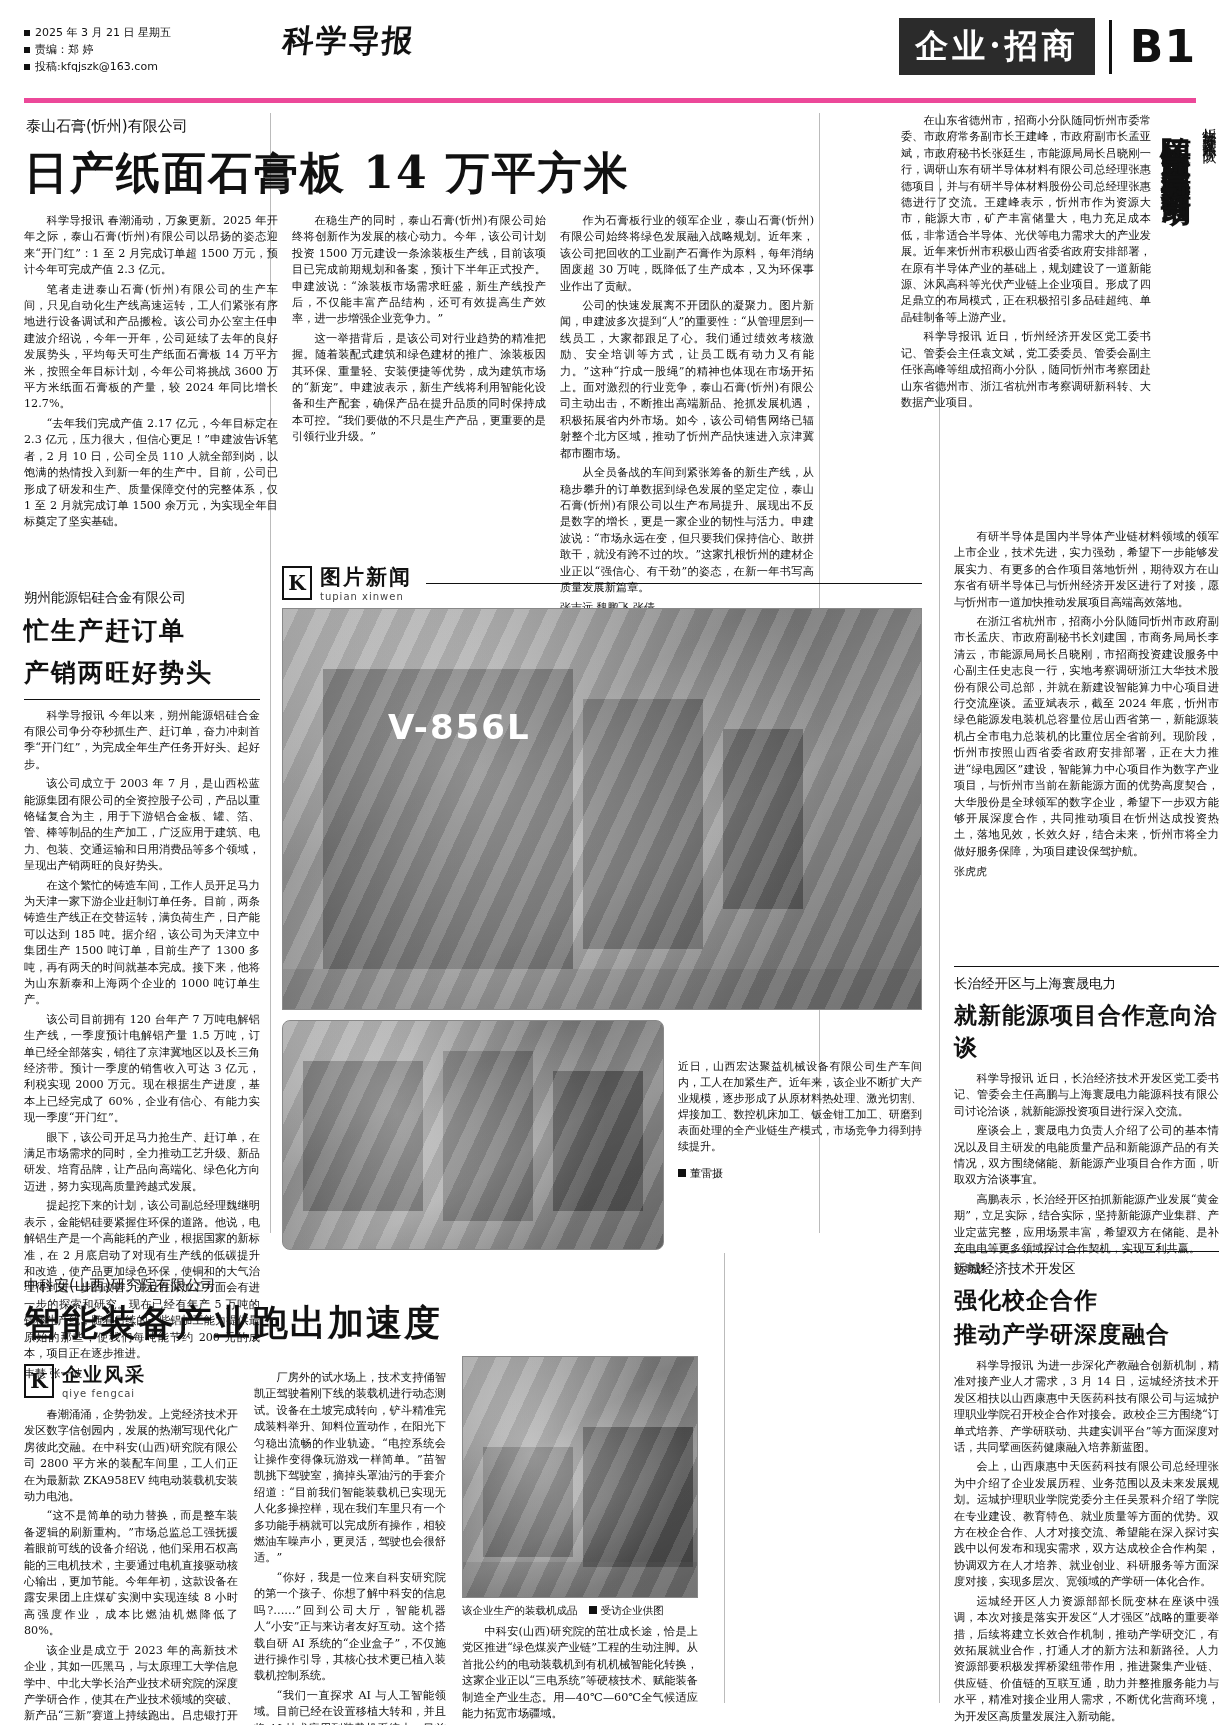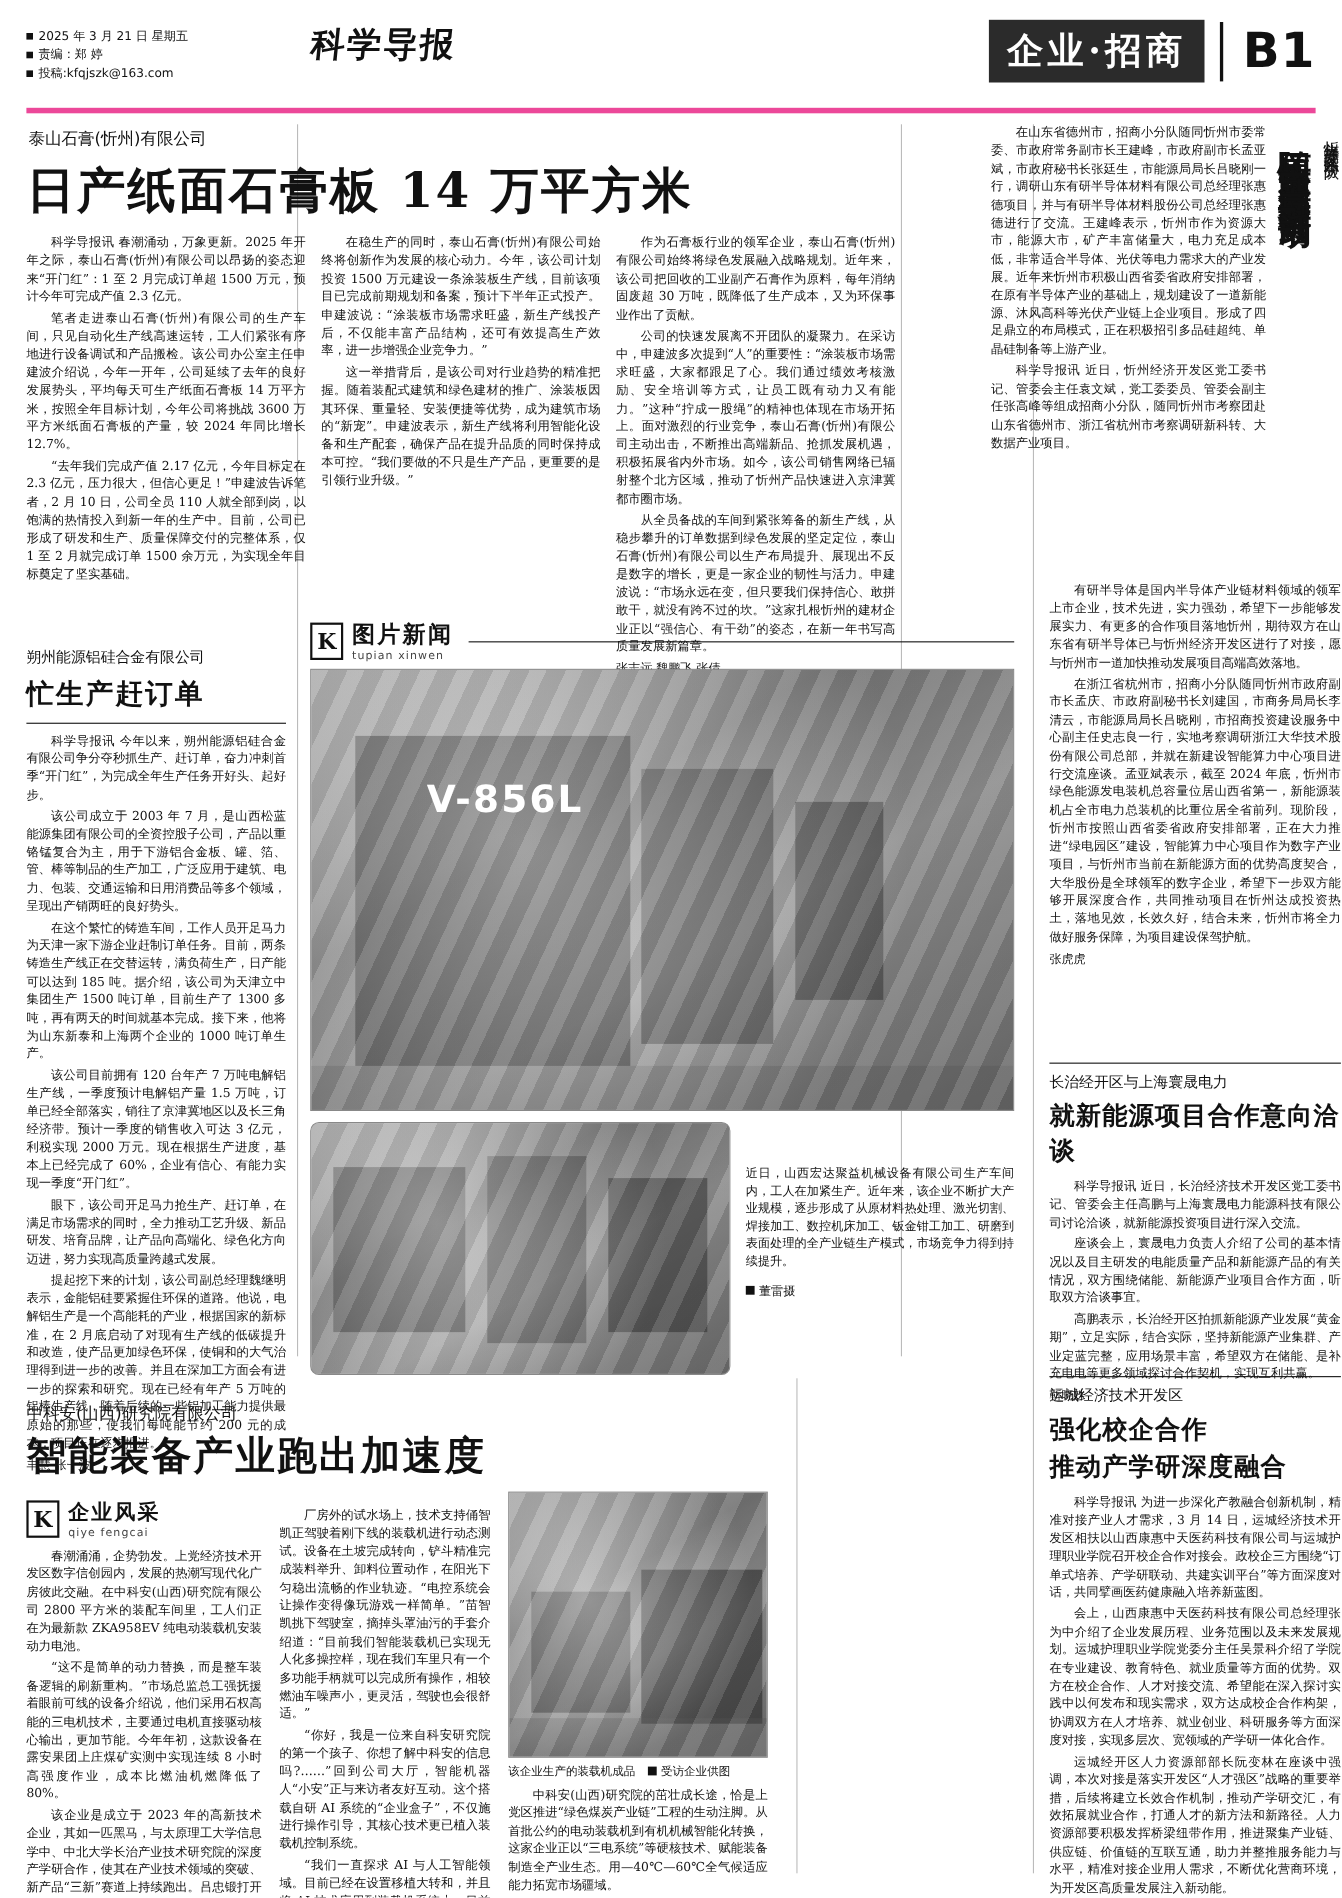--- a/index.html
+++ b/index.html
@@ -177,21 +177,21 @@
           <p class="body">科学导报讯  春潮涌动，万象更新。2025 年开年之际，泰山石膏(忻州)有限公司以昂扬的姿态迎来“开门红”：1 至 2 月完成订单超 1500 万元，预计今年可完成产值 2.3 亿元。</p>
           <p class="body">笔者走进泰山石膏(忻州)有限公司的生产车间，只见自动化生产线高速运转，工人们紧张有序地进行设备调试和产品搬检。该公司办公室主任申建波介绍说，今年一开年，公司延续了去年的良好发展势头，平均每天可生产纸面石膏板 14 万平方米，按照全年目标计划，今年公司将挑战 3600 万平方米纸面石膏板的产量，较 2024 年同比增长 12.7%。</p>
           <p class="body">“去年我们完成产值 2.17 亿元，今年目标定在 2.3 亿元，压力很大，但信心更足！”申建波告诉笔者，2 月 10 日，公司全员 110 人就全部到岗，以饱满的热情投入到新一年的生产中。目前，公司已形成了研发和生产、质量保障交付的完整体系，仅 1 至 2 月就完成订单 1500 余万元，为实现全年目标奠定了坚实基础。</p>
         </div>
         <div class="col">
           <p class="body">在稳生产的同时，泰山石膏(忻州)有限公司始终将创新作为发展的核心动力。今年，该公司计划投资 1500 万元建设一条涂装板生产线，目前该项目已完成前期规划和备案，预计下半年正式投产。申建波说：“涂装板市场需求旺盛，新生产线投产后，不仅能丰富产品结构，还可有效提高生产效率，进一步增强企业竞争力。”</p>
           <p class="body">这一举措背后，是该公司对行业趋势的精准把握。随着装配式建筑和绿色建材的推广、涂装板因其环保、重量轻、安装便捷等优势，成为建筑市场的“新宠”。申建波表示，新生产线将利用智能化设备和生产配套，确保产品在提升品质的同时保持成本可控。“我们要做的不只是生产产品，更重要的是引领行业升级。”</p>
         </div>
         <div class="col">
           <p class="body">作为石膏板行业的领军企业，泰山石膏(忻州)有限公司始终将绿色发展融入战略规划。近年来，该公司把回收的工业副产石膏作为原料，每年消纳固废超 30 万吨，既降低了生产成本，又为环保事业作出了贡献。</p>
-          <p class="body">公司的快速发展离不开团队的凝聚力。在采访中，申建波多次提到“人”的重要性：“涂装板市场需求旺盛，大家都跟足了心。我们通过绩效考核激励、安全培训等方式，让员工既有动力又有能力。”这种“拧成一股绳”的精神也体现在市场开拓上。面对激烈的行业竞争，泰山石膏(忻州)有限公司主动出击，不断推出高端新品、抢抓发展机遇，积极拓展省内外市场。如今，该公司销售网络已辐射整个北方区域，推动了忻州产品快速进入京津冀都市圈市场。</p>
+          <p class="body">公司的快速发展离不开团队的凝聚力。图片新闻，申建波多次提到“人”的重要性：“从管理层到一线员工，大家都跟足了心。我们通过绩效考核激励、安全培训等方式，让员工既有动力又有能力。”这种“拧成一股绳”的精神也体现在市场开拓上。面对激烈的行业竞争，泰山石膏(忻州)有限公司主动出击，不断推出高端新品、抢抓发展机遇，积极拓展省内外市场。如今，该公司销售网络已辐射整个北方区域，推动了忻州产品快速进入京津冀都市圈市场。</p>
           <p class="body">从全员备战的车间到紧张筹备的新生产线，从稳步攀升的订单数据到绿色发展的坚定定位，泰山石膏(忻州)有限公司以生产布局提升、展现出不反是数字的增长，更是一家企业的韧性与活力。申建波说：“市场永远在变，但只要我们保持信心、敢拼敢干，就没有跨不过的坎。”这家扎根忻州的建材企业正以“强信心、有干劲”的姿态，在新一年书写高质量发展新篇章。</p>
           <p class="byline">张志远  魏鹏飞  张倩</p>
         </div>
       </div>
     </div>
 
     <div class="vert">
       <div class="vert-head">
         <div class="vsub">忻州经济开发区招商小分队</div>
         <div class="vtitle">随同忻州市考察团赴山东浙江开展招商引资活动</div>
@@ -234,20 +234,21 @@
         <div style="flex:1;padding-top:34px;">
           <p class="caption">近日，山西宏达聚益机械设备有限公司生产车间内，工人在加紧生产。近年来，该企业不断扩大产业规模，逐步形成了从原材料热处理、激光切割、焊接加工、数控机床加工、钣金钳工加工、研磨到表面处理的全产业链生产模式，市场竞争力得到持续提升。</p>
           <p class="byline"><span class="sq-b"></span><span>董雷摄</span></p>
         </div>
       </div>
     </div>
 
     <div class="left-mid">
       <p class="src">朔州能源铝硅合金有限公司</p>
       <h2 class="headline">忙生产赶订单</h2>
+      <h2 class="headline">产销两旺好势头</h2>
       <div class="rule-thin"></div>
       <p class="body">科学导报讯  今年以来，朔州能源铝硅合金有限公司争分夺秒抓生产、赶订单，奋力冲刺首季“开门红”，为完成全年生产任务开好头、起好步。</p>
       <p class="body">该公司成立于 2003 年 7 月，是山西松蓝能源集团有限公司的全资控股子公司，产品以重铬锰复合为主，用于下游铝合金板、罐、箔、管、棒等制品的生产加工，广泛应用于建筑、电力、包装、交通运输和日用消费品等多个领域，呈现出产销两旺的良好势头。</p>
       <p class="body">在这个繁忙的铸造车间，工作人员开足马力为天津一家下游企业赶制订单任务。目前，两条铸造生产线正在交替运转，满负荷生产，日产能可以达到 185 吨。据介绍，该公司为天津立中集团生产 1500 吨订单，目前生产了 1300 多吨，再有两天的时间就基本完成。接下来，他将为山东新泰和上海两个企业的 1000 吨订单生产。</p>
       <p class="body">该公司目前拥有 120 台年产 7 万吨电解铝生产线，一季度预计电解铝产量 1.5 万吨，订单已经全部落实，销往了京津冀地区以及长三角经济带。预计一季度的销售收入可达 3 亿元，利税实现 2000 万元。现在根据生产进度，基本上已经完成了 60%，企业有信心、有能力实现一季度“开门红”。</p>
       <p class="body">眼下，该公司开足马力抢生产、赶订单，在满足市场需求的同时，全力推动工艺升级、新品研发、培育品牌，让产品向高端化、绿色化方向迈进，努力实现高质量跨越式发展。</p>
       <p class="body">提起挖下来的计划，该公司副总经理魏继明表示，金能铝硅要紧握住环保的道路。他说，电解铝生产是一个高能耗的产业，根据国家的新标准，在 2 月底启动了对现有生产线的低碳提升和改造，使产品更加绿色环保，使铜和的大气治理得到进一步的改善。并且在深加工方面会有进一步的探索和研究。现在已经有年产 5 万吨的铝棒生产线，随着后续的一些铝加工能力提供最原始的那些，使我们每吨能节约 200 元的成本，项目正在逐步推进。</p>
       <p class="byline">丰慧  张一波</p>
     </div>
 

